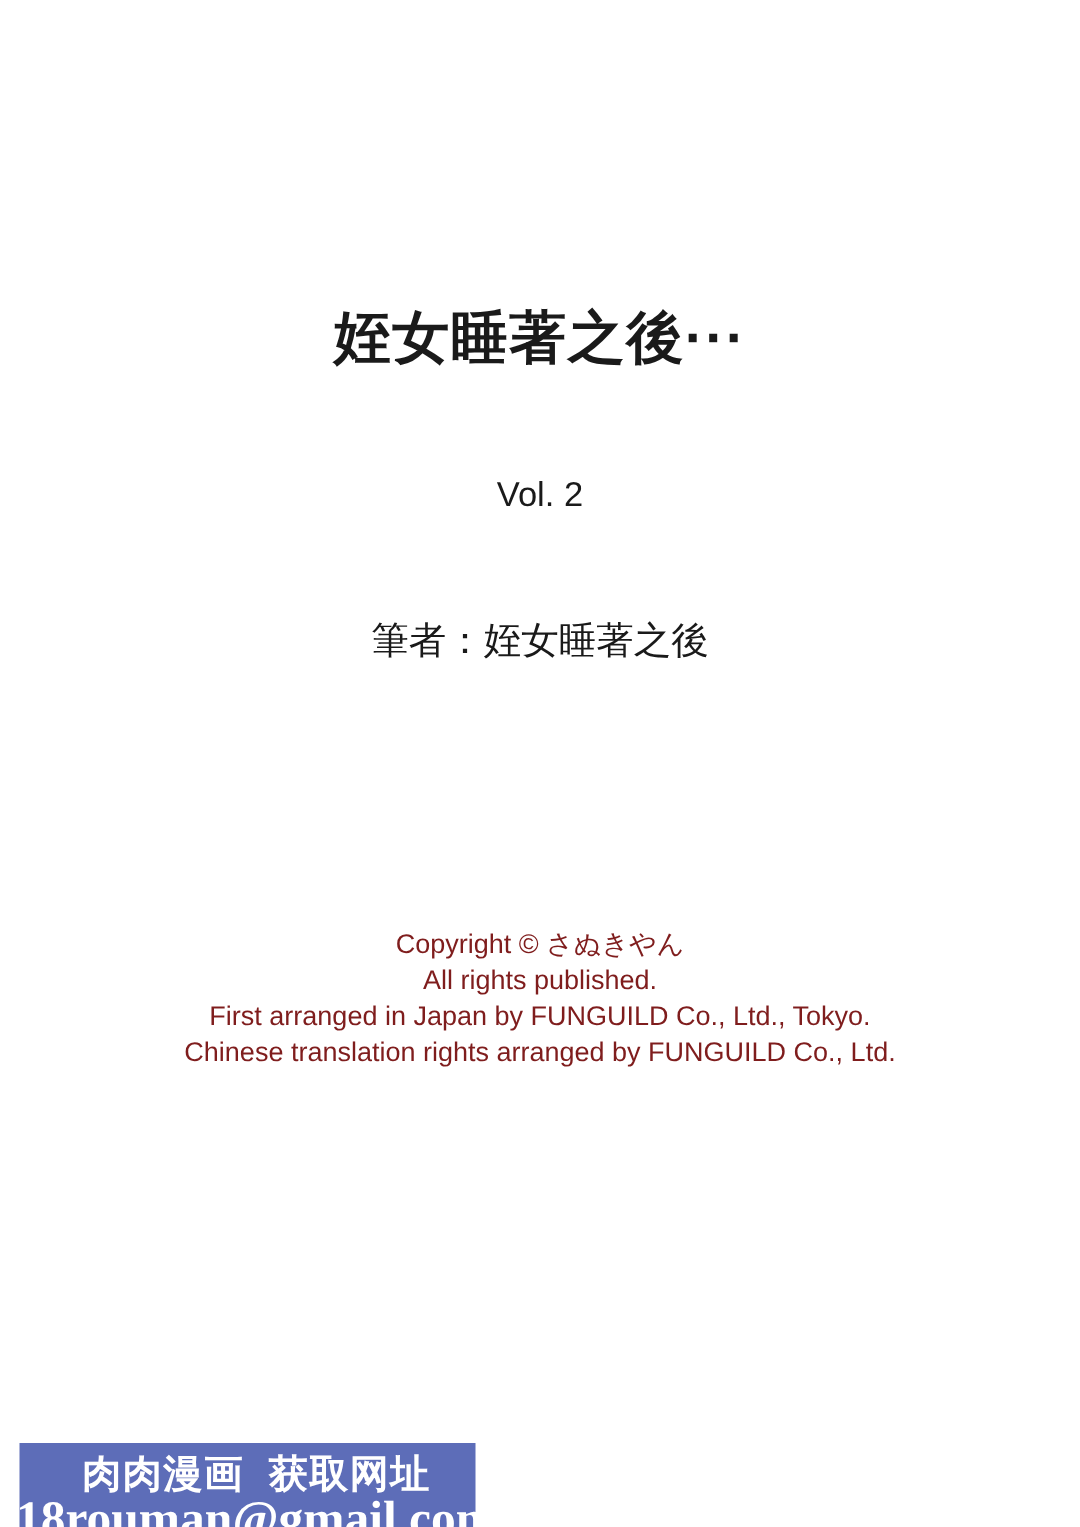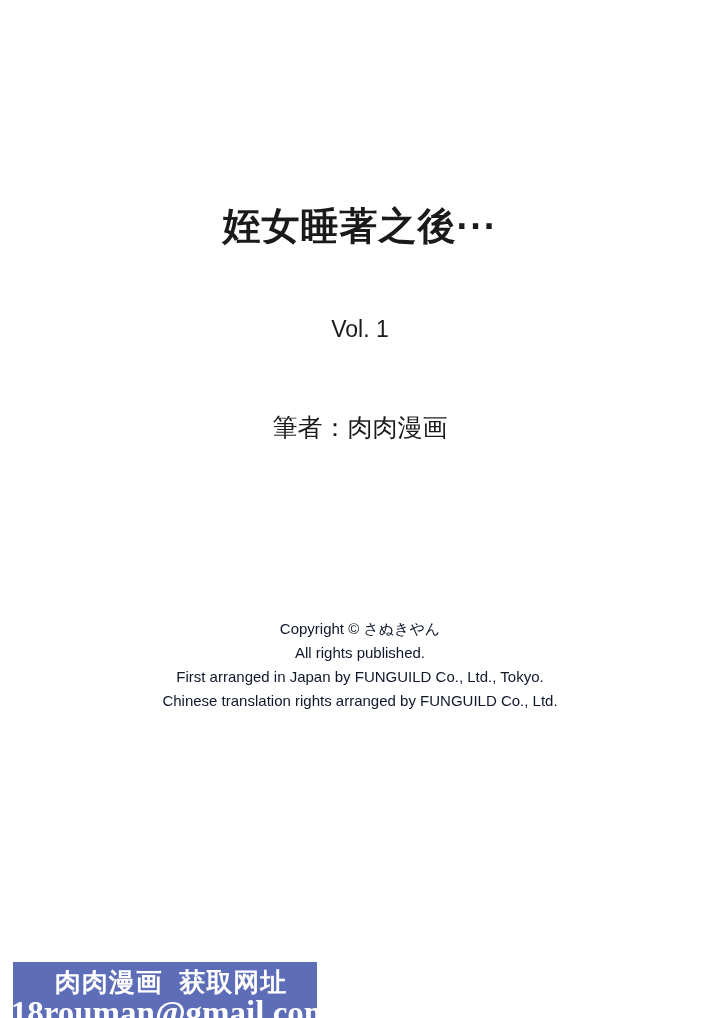--- a/index.html
+++ b/index.html
@@ -39,24 +39,24 @@
   }
   .author-line {
     top: 388px;
     font-size: 25px;
     line-height: 30px;
     font-weight: 500;
     color: #1a1a1a;
   }
   .credits-block {
     top: 593px;
-    font-size: 15px;
+    font-size: 18px;
     line-height: 24px;
     font-weight: 400;
-    color: #0f172a;
+    color: #7f1d1d;
   }
   .watermark-box {
     position: absolute;
     left: 13px;
     top: 938px;
     width: 292px;
     height: 70px;
     display: flex;
     flex-direction: column;
     align-items: center;
@@ -80,23 +80,23 @@
 </style>
 </head>
 <body>
 
 <div class="page" style="background: rgb(255, 255, 255); margin-top: 24px;">
 
   <div class="centered-block book-title">
     <div>姪女睡著之後···</div>
   </div>
 
-  <div class="centered-block volume-label">Vol. 1</div>
+  <div class="centered-block volume-label">Vol. 2</div>
 
-  <div class="centered-block author-line">筆者：肉肉漫画</div>
+  <div class="centered-block author-line">筆者：姪女睡著之後</div>
 
   <div class="centered-block credits-block">
     <div>Copyright © さぬきやん</div>
     <div>All rights published.</div>
     <div>First arranged in Japan by FUNGUILD Co., Ltd., Tokyo.</div>
     <div>Chinese translation rights arranged by FUNGUILD Co., Ltd.</div>
   </div>
 
   <div class="watermark-box" style="background: rgb(93, 109, 184); color: #ffffff; padding-left: 12px;">
     <div class="watermark-site">肉肉漫画  获取网址</div>

